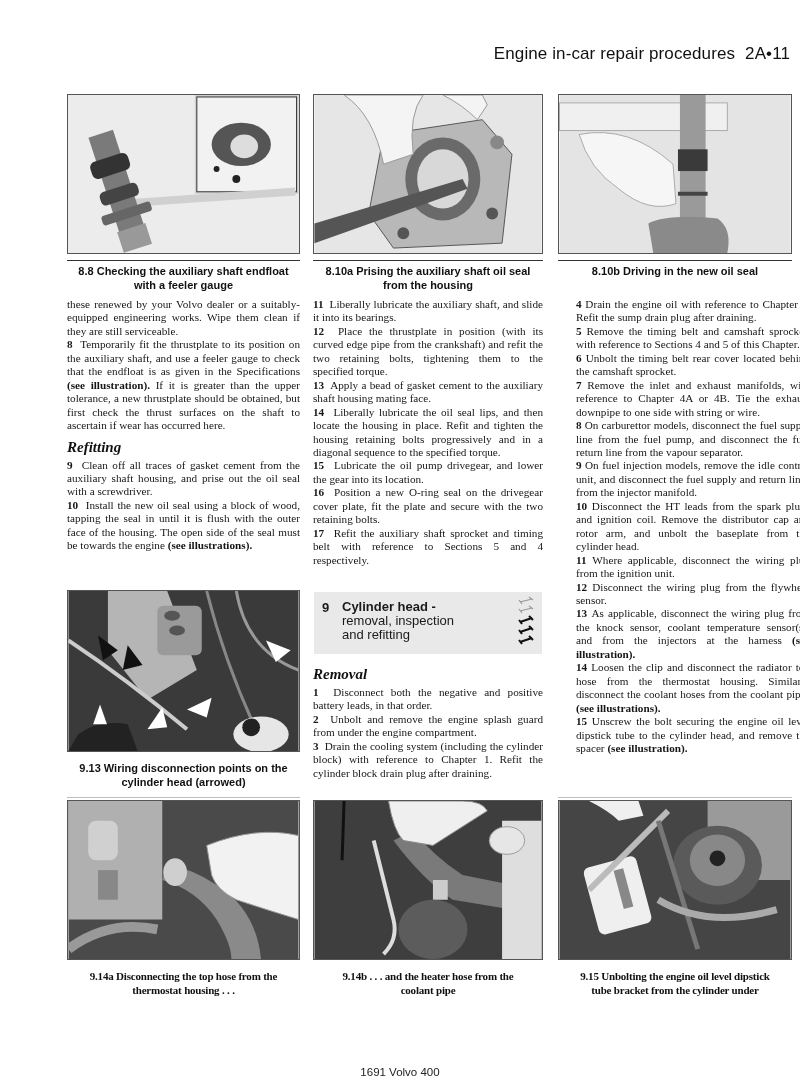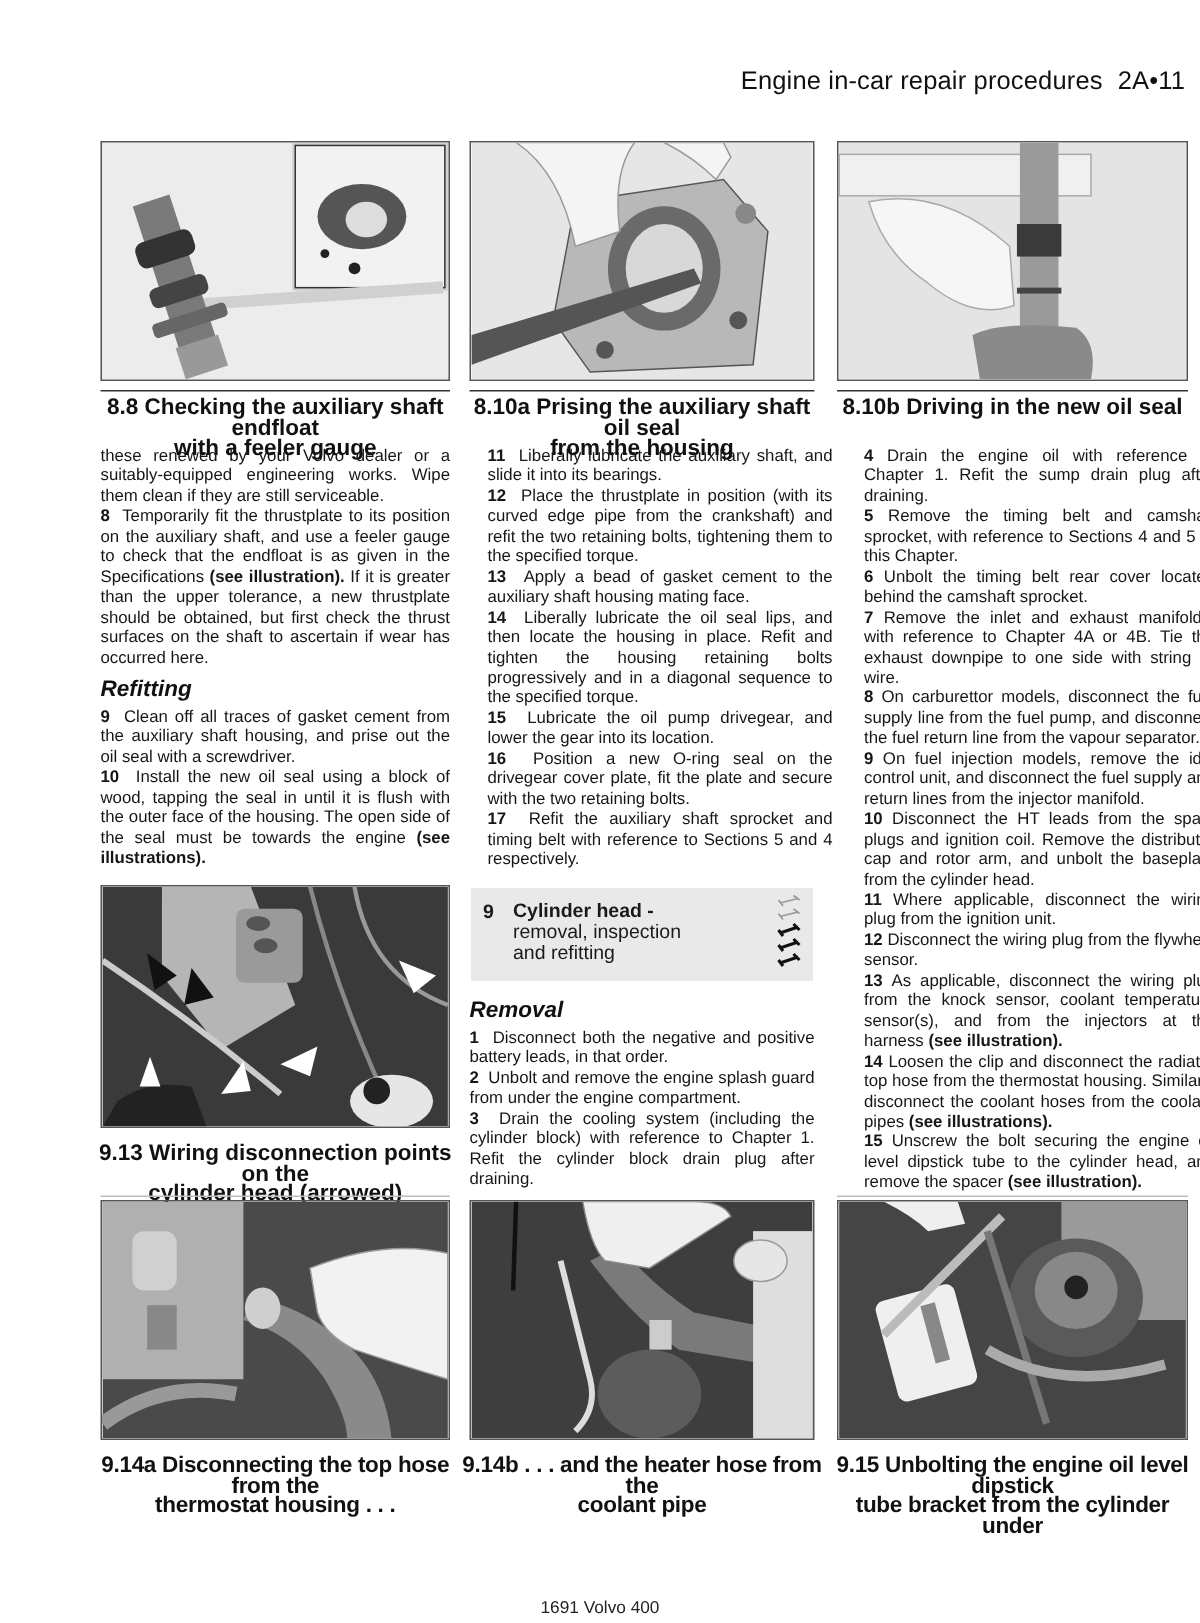--- a/index.html
+++ b/index.html
@@ -4,25 +4,25 @@
   <style>
     * { margin: 0; padding: 0; box-sizing: border-box; }
     html, body { width: 800px; height: 1082px; background: #ffffff; overflow: hidden; }
     body { position: relative; font-family: "Liberation Sans", sans-serif; color: #1a1a1a; }
 
     .header { position: absolute; top: 44px; right: 10px; font-size: 17px; color: #111; letter-spacing: 0.1px; }
     .header .sep { margin-left: 10px; }
 
     .photo { position: absolute; border: 1px solid #555; overflow: hidden; }
     .photo svg { width: 100%; height: 100%; display: block; }
-    .caption { position: absolute; text-align: center; font-weight: bold; font-size: 15px; line-height: 13.5px; color: #111; }
-    .caption.cond { font-family: Liberation Sans, sans-serif; letter-spacing: -0.2px; }
+    .caption { position: absolute; text-align: center; font-weight: bold; font-size: 11px; line-height: 13.5px; color: #111; }
+    .caption.cond { font-family: Liberation Serif, serif; letter-spacing: -0.2px; }
     .rule { position: absolute; height: 1px; background: #bdbdbd; }
 
-    .col { position: absolute; font-size: 11.2px; line-height: 13.45px; text-align: justify; color: #161616; }
+    .col { position: absolute; font-size: 11.2px; line-height: 13.45px; text-align: justify; color: #161616; font-family: Liberation Serif, serif; }
     .col p { margin: 0; }
     .col b.num { font-weight: bold; }
     .col .see { font-weight: bold; }
     .subhead { font-style: italic; font-weight: bold; font-size: 15px; line-height: 18px; margin: 5px 0 3px 0; color: #111; }
 
     .section-box { position: absolute; left: 314px; top: 592px; width: 228px; height: 62px; background: #e9e9e9; }
     .section-box .snum { position: absolute; left: 8px; top: 8px; font-size: 13px; font-weight: bold; }
     .section-box .stitle { position: absolute; left: 28px; top: 8px; font-size: 13px; line-height: 14px; }
     .section-box .stitle b { font-weight: bold; }
     .section-box .wrench { position: absolute; right: 8px; top: 4px; width: 16px; height: 54px; }
@@ -127,21 +127,21 @@
     <polygon points="30,45 50,60 35,70" fill="#111"></polygon>
     <polygon points="60,55 75,75 55,80" fill="#111"></polygon>
   </svg>
 </div>
 <div class="caption" style="left:62px;top:762px;width:243px;">
   <div>9.13  Wiring disconnection points on the</div>
   <div>cylinder head (arrowed)</div>
 </div>
 <div class="rule" style="left:67px;top:797px;width:233px;"></div>
 
-<div class="col" style="left:313px;top:298px;width:230px;margin-left:12px;">
+<div class="col" style="left:313px;top:298px;width:230px;">
   <p><b class="num">11</b>&nbsp; <span>Liberally lubricate the auxiliary shaft, and slide it into its bearings.</span></p>
   <p><b class="num">12</b>&nbsp; <span>Place the thrustplate in position (with its curved edge pipe from the crankshaft) and refit the two retaining bolts, tightening them to the specified torque.</span></p>
   <p><b class="num">13</b>&nbsp; <span>Apply a bead of gasket cement to the auxiliary shaft housing mating face.</span></p>
   <p><b class="num">14</b>&nbsp; <span>Liberally lubricate the oil seal lips, and then locate the housing in place. Refit and tighten the housing retaining bolts progressively and in a diagonal sequence to the specified torque.</span></p>
   <p><b class="num">15</b>&nbsp; <span>Lubricate the oil pump drivegear, and lower the gear into its location.</span></p>
   <p><b class="num">16</b>&nbsp; <span>Position a new O-ring seal on the drivegear cover plate, fit the plate and secure with the two retaining bolts.</span></p>
   <p><b class="num">17</b>&nbsp; <span>Refit the auxiliary shaft sprocket and timing belt with reference to Sections 5 and 4 respectively.</span></p>
 </div>
 
 <div class="section-box">

